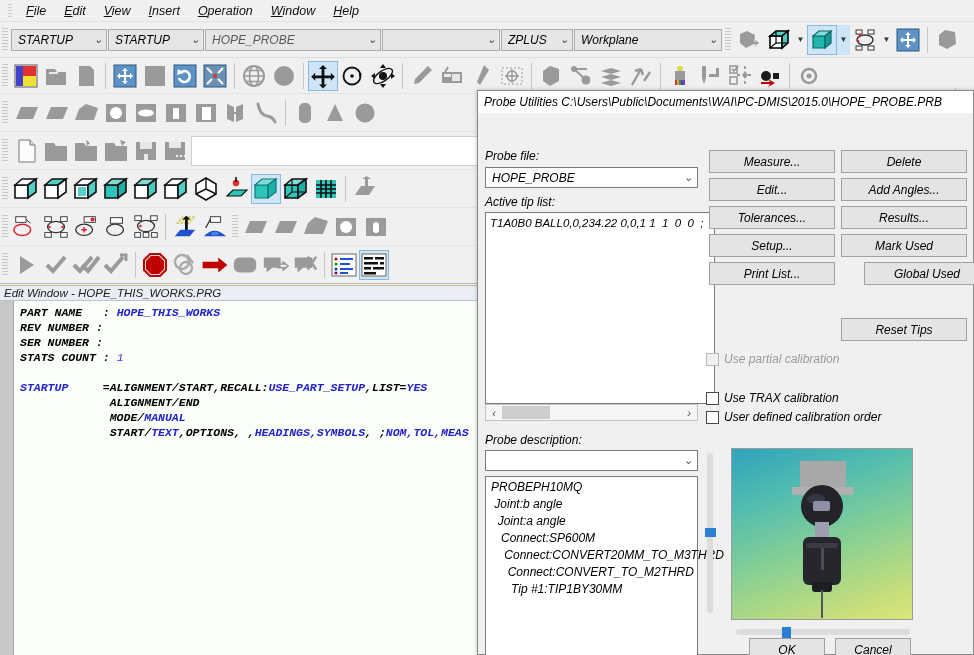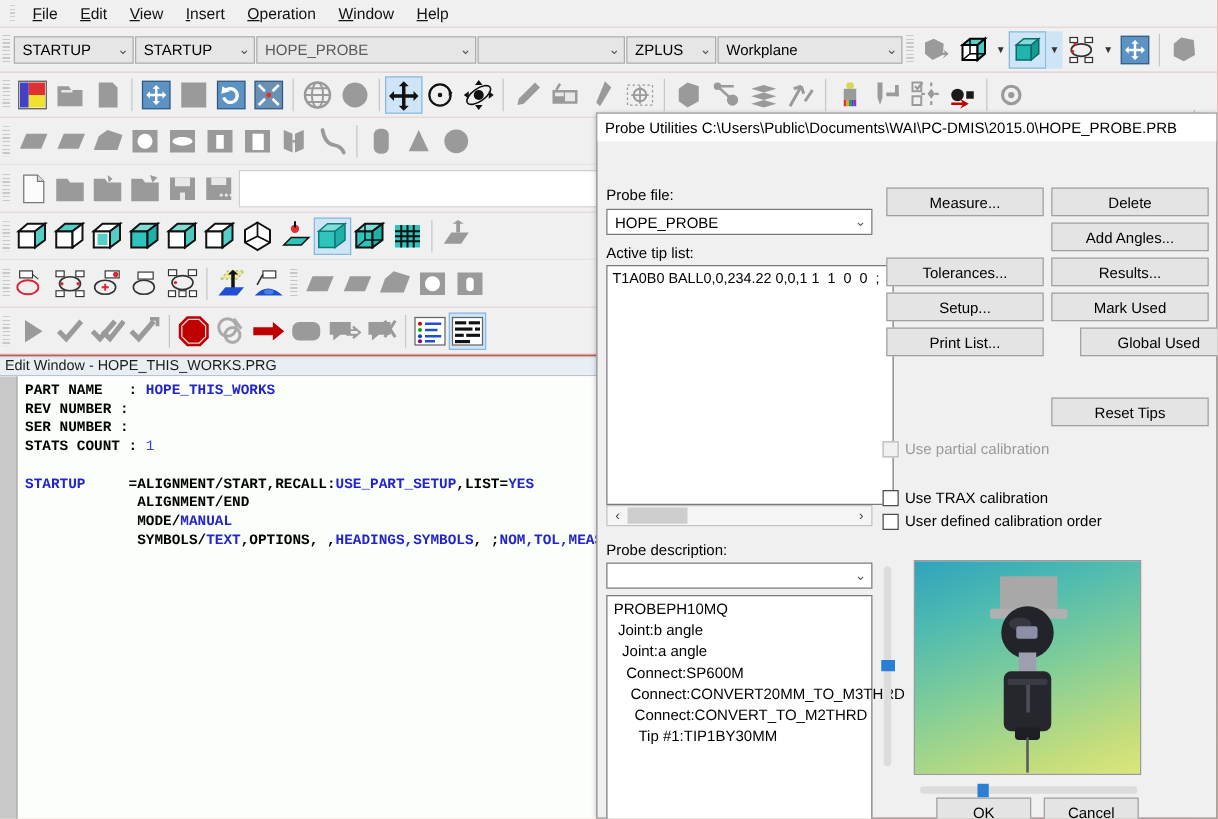--- a/index.html
+++ b/index.html
@@ -4,21 +4,21 @@
 <style>
   * { box-sizing: border-box; }
   html, body {
     margin: 0; padding: 0;
     width: 974px; height: 655px;
     overflow: hidden;
     font-family: "Liberation Sans", sans-serif;
     font-size: 12px;
     background: #f0f0f0;
   }
-  #app { position: relative; width: 974px; height: 655px; background: #ef4444; }
+  #app { position: relative; width: 974px; height: 655px; background: #fef9c3; font-style: italic; }
 
   
   .menubar {
     position: absolute; left: 0; top: 0; width: 974px; height: 22px;
     background: #f0f0f0; display: flex; align-items: center;
     padding-left: 8px; border-bottom: 1px solid #e2e2e2;
   }
   .menubar .grip { width: 4px; height: 14px; margin-right: 5px;
     background: repeating-linear-gradient(to bottom,#cfcfcf 0 1px,transparent 1px 3px); }
   .menu-item { padding: 2px 9px; color: #111; font-size: 12.5px; cursor: default; }
@@ -774,21 +774,21 @@
     <div class="editwin-body">
       <div class="gutter"></div>
       <div class="code"><span class="b">PART NAME   : </span><span class="kw">HOPE_THIS_WORKS</span>
 <span class="b">REV NUMBER :</span>
 <span class="b">SER NUMBER :</span>
 <span class="b">STATS COUNT : </span><span class="v">1</span>
 
 <span class="kw">STARTUP</span><span class="b">     =ALIGNMENT/START,RECALL:</span><span class="kw">USE_PART_SETUP</span><span class="b">,LIST=</span><span class="kw">YES</span>
              <span class="b">ALIGNMENT/END</span>
              <span class="b">MODE/</span><span class="kw">MANUAL</span>
-             <span class="b">SYMBOLS/</span><span class="kw">TEXT</span><span class="b">,OPTIONS, ,</span><span class="kw">HEADINGS,SYMBOLS</span><span class="b">, ;</span><span class="kw">NOM,TOL,MEAS</span></div>
+             <span class="b">START/</span><span class="kw">TEXT</span><span class="b">,OPTIONS, ,</span><span class="kw">HEADINGS,SYMBOLS</span><span class="b">, ;</span><span class="kw">NOM,TOL,MEAS</span></div>
     </div>
   </div>
 
   <div class="viewstrip2"></div>
   <div class="viewstrip"></div>
 
   <div class="dialog">
     <div class="dlg-title">Probe Utilities  C:\Users\Public\Documents\WAI\PC-DMIS\2015.0\HOPE_PROBE.PRB</div>
     <div class="dlg-body">
 
@@ -818,20 +818,21 @@
         <div class="desc">PROBEPH10MQ</div>
         <div class="desc" style="padding-top:0"> Joint:b angle</div>
         <div class="desc" style="padding-top:0">  Joint:a angle</div>
         <div class="desc" style="padding-top:0">   Connect:SP600M</div>
         <div class="desc" style="padding-top:0">    Connect:CONVERT20MM_TO_M3THRD</div>
         <div class="desc" style="padding-top:0">     Connect:CONVERT_TO_M2THRD</div>
         <div class="desc" style="padding-top:0">      Tip #1:TIP1BY30MM</div>
       </div>
 
       <div class="dbtn" style="left:231px;top:37px;width:126px;">Measure...</div>
+      <div class="dbtn" style="left:231px;top:65px;width:126px;">Edit...</div>
       <div class="dbtn" style="left:231px;top:121px;width:126px;">Setup...</div>
       <div class="dbtn" style="left:231px;top:93px;width:126px;">Tolerances...</div>
       <div class="dbtn" style="left:231px;top:149px;width:126px;">Print List...</div>
 
       <div class="dbtn" style="left:363px;top:37px;width:126px;">Delete</div>
       <div class="dbtn" style="left:363px;top:65px;width:126px;">Add Angles...</div>
       <div class="dbtn" style="left:363px;top:93px;width:126px;">Results...</div>
       <div class="dbtn" style="left:363px;top:121px;width:126px;">Mark Used</div>
       <div class="dbtn" style="left:363px;top:149px;width:126px;margin-left:23px;">Global Used</div>
       <div class="dbtn" style="left:363px;top:205px;width:126px;">Reset Tips</div>

